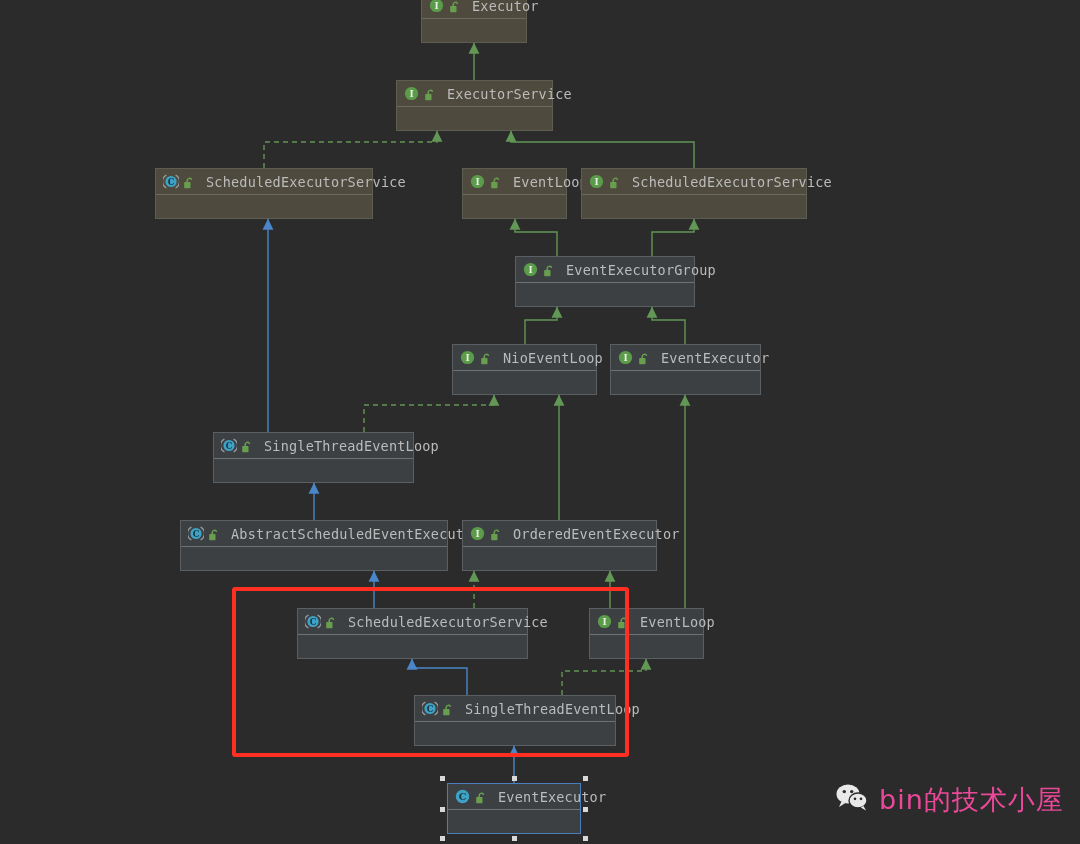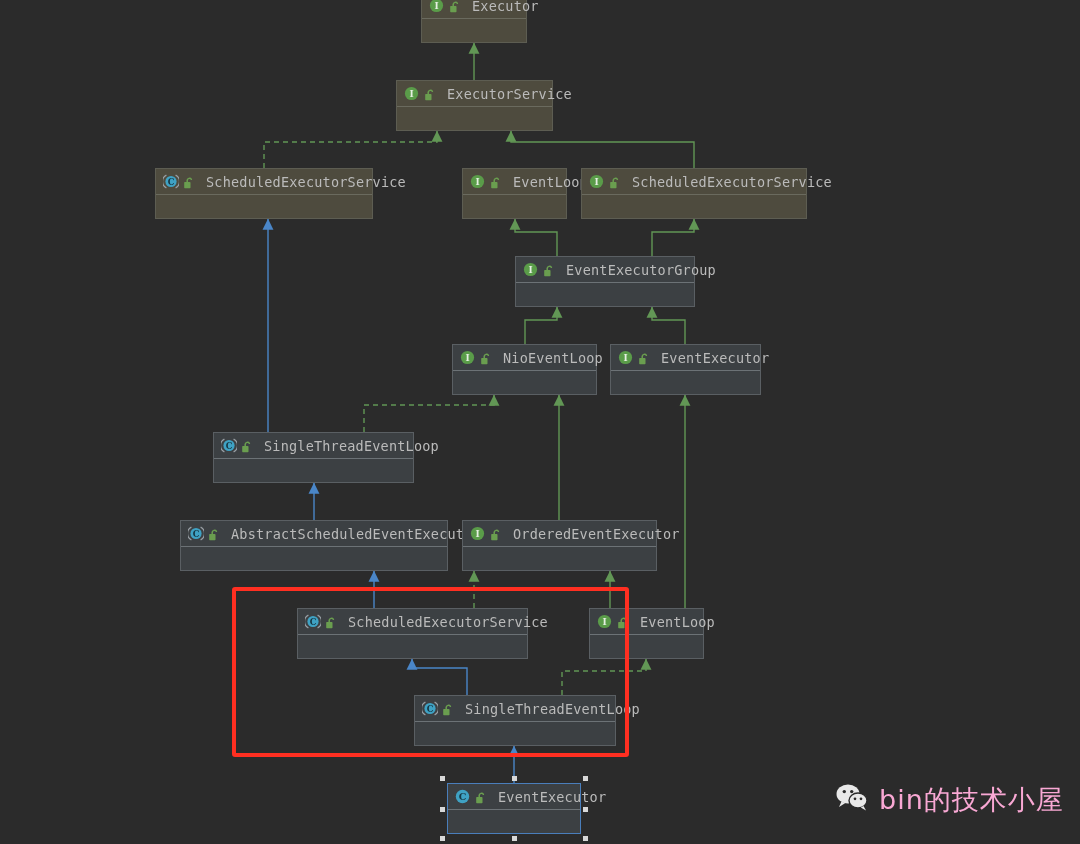--- a/index.html
+++ b/index.html
@@ -64,21 +64,21 @@
     border:4px solid #ff2f21;
     border-radius:3px;
     box-sizing:border-box;
     background:transparent;
   }
 
   
   #wm{
     position:absolute;
     display:flex;align-items:center;gap:11px;
-    color:#f9a8d4;
+    color:#ec4899;
     font-family:"DejaVu Sans","Liberation Sans",sans-serif;
     font-size:27px;
     letter-spacing:1px;
   }
 </style>
 </head>
 <body>
 
 <div id="canvas">
   <svg id="edges" viewBox="0 0 1080 844" xmlns="http://www.w3.org/2000/svg">

